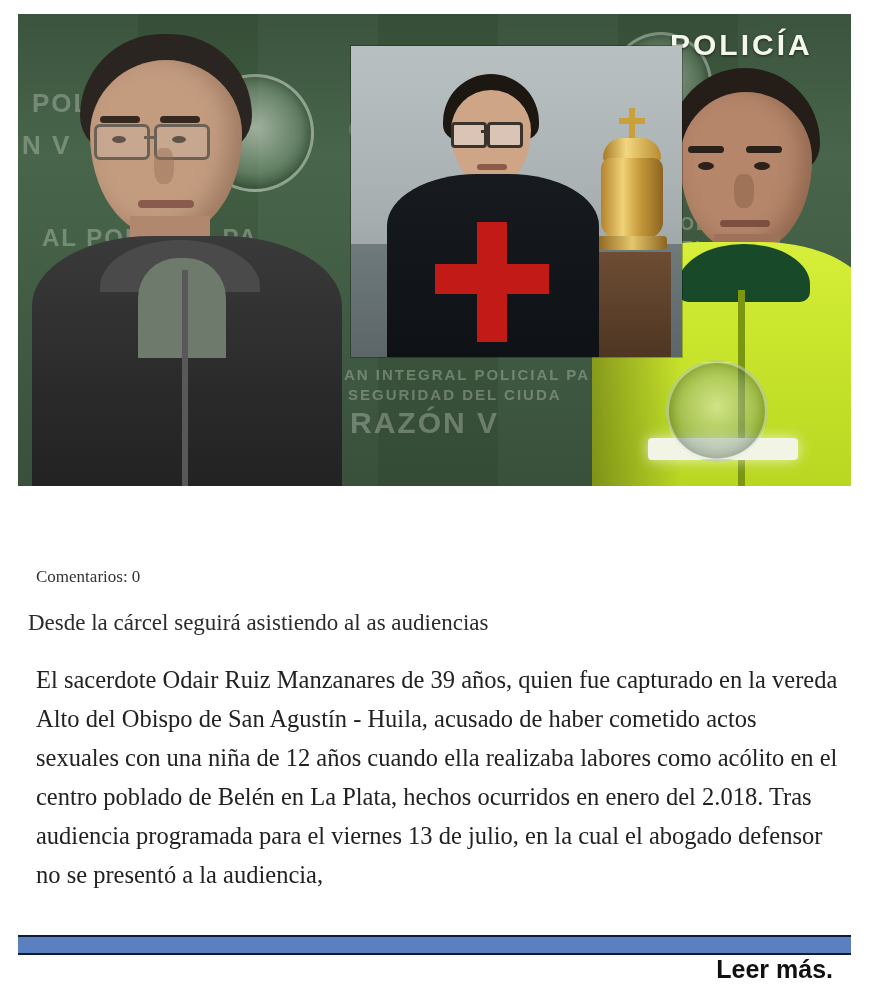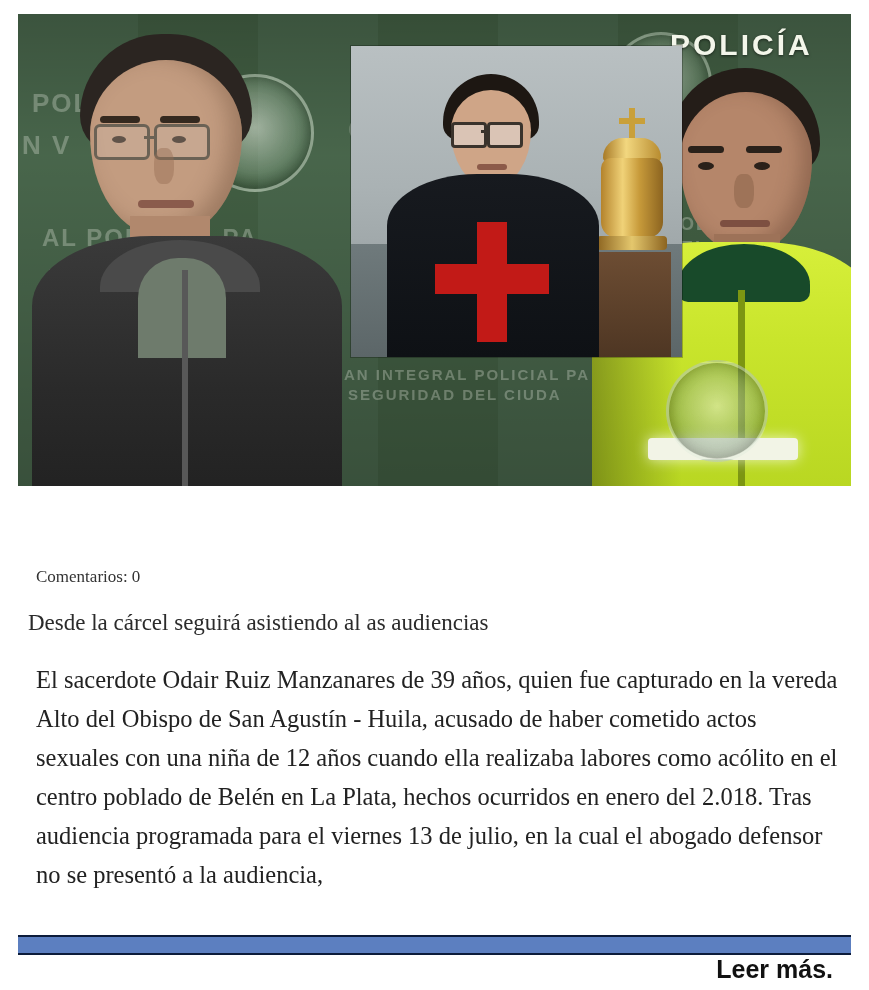--- a/index.html
+++ b/index.html
@@ -353,20 +353,21 @@
   <div class="photo-wrap">
     <div class="photo">
 
       <div class="banner-text bt1">POLICÍA</div>
       <div class="banner-text bt2">N V</div>
       <div class="banner-text bt3">AL POLICIAL PA</div>
       <div class="banner-text bt4">DEL CIUDA</div>
       <div class="banner-text bt5">CO</div>
       <div class="banner-text bt6">AN INTEGRAL POLICIAL PA</div>
       <div class="banner-text bt7">SEGURIDAD DEL CIUDA</div>
+      <div class="banner-text bt8">RAZÓN V</div>
       <div class="banner-text bt9">POLICÍA</div>
       <div class="banner-text bt10">POLICÍA</div>
       <div class="banner-text bt11">DEL CIUDA</div>
 
       <div class="emblem em1"></div>
       <div class="emblem em2"></div>
 
       <div class="man-left">
         <div class="ml-hair"></div>
         <div class="ml-face"></div>

